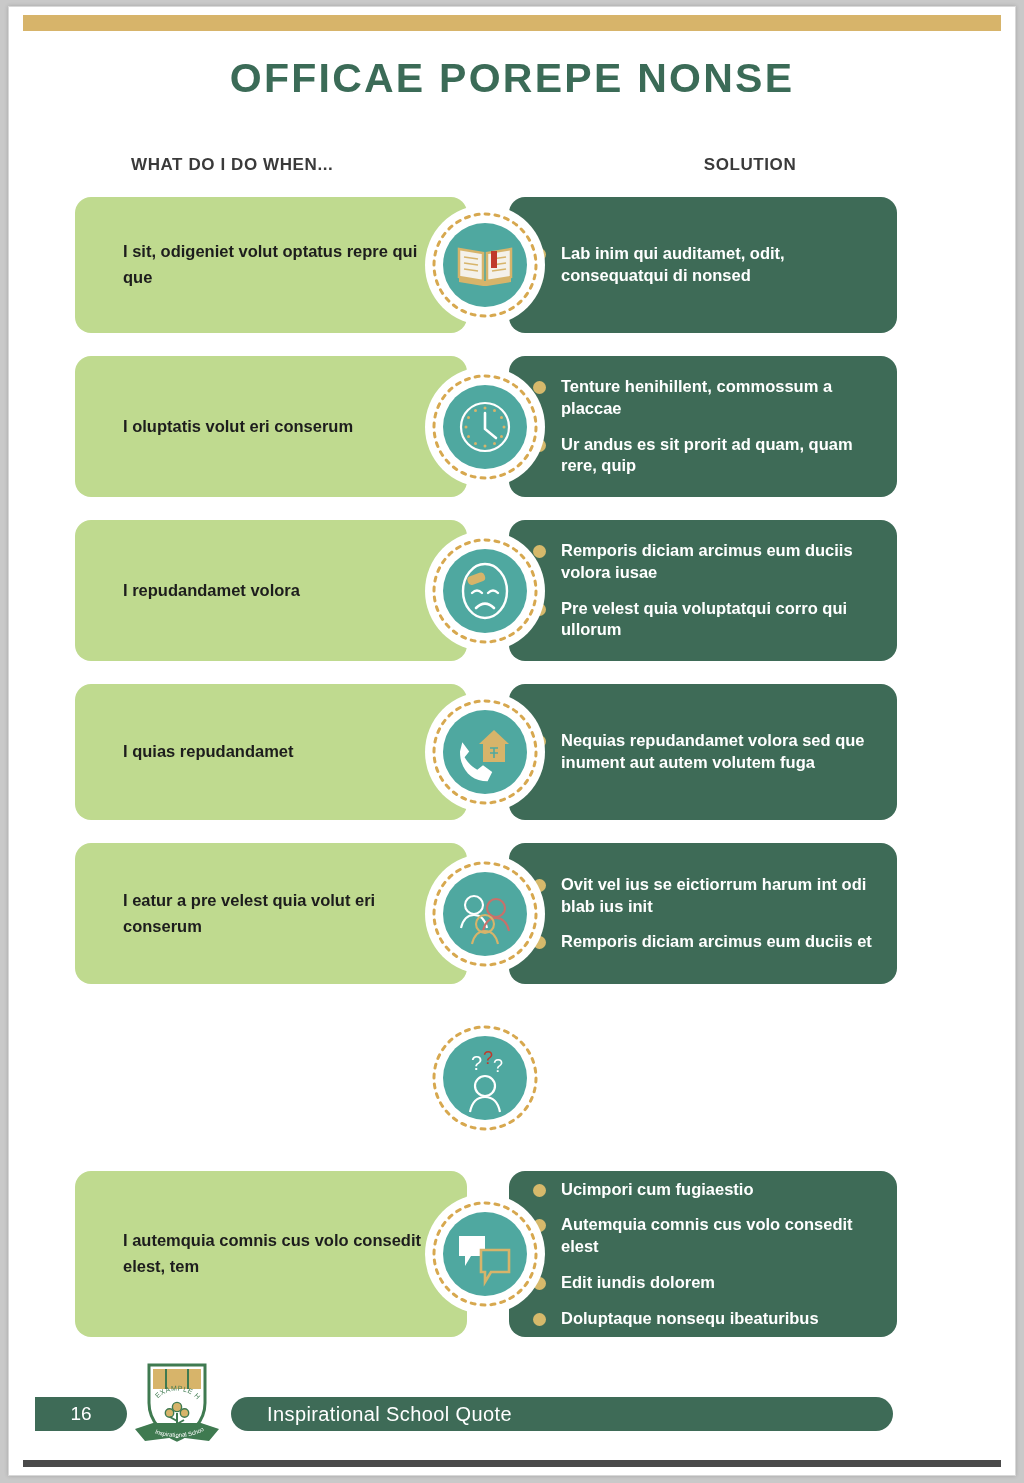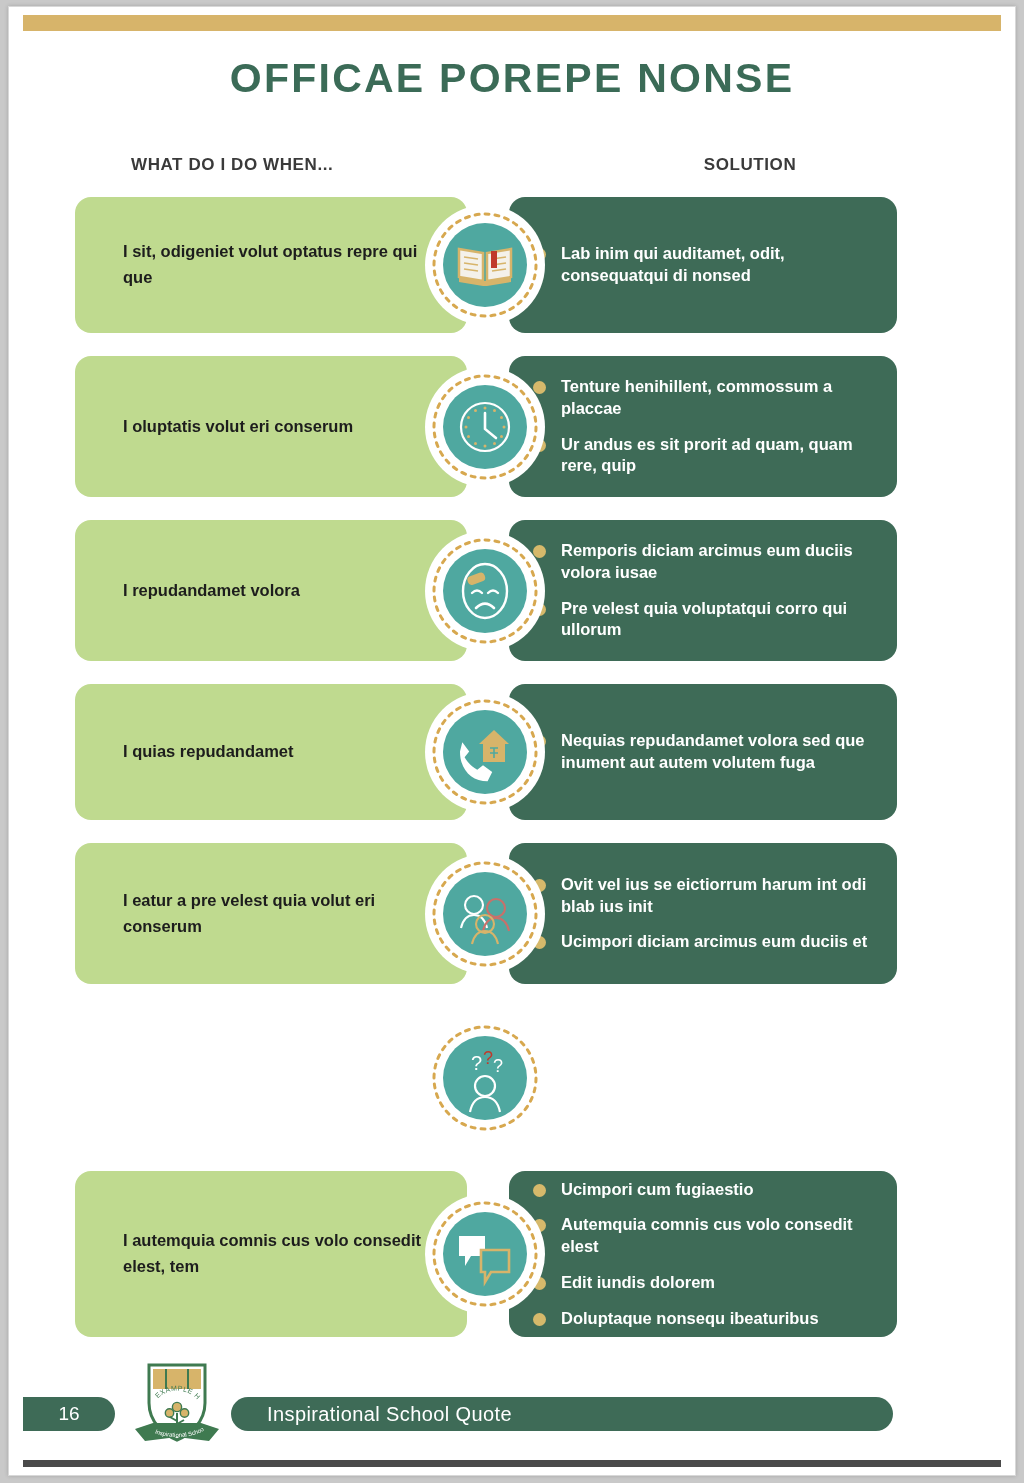--- a/index.html
+++ b/index.html
@@ -78,21 +78,21 @@
   }
   .medal .whitebg{
     position:absolute;left:0;top:0;width:120px;height:120px;
     background:#ffffff;border-radius:50%;
   }
   .medal svg{position:absolute;left:0;top:0;}
 
   
   .footer{position:absolute;left:0;bottom:28px;width:1006px;height:96px;}
   .pagepill{
-    position:absolute;left:14px;top:46px;
+    position:absolute;left:26px;top:46px;
     width:92px;height:34px;
     background:#3e6b57;
     border-radius:0 17px 17px 0;
     color:#ffffff;font-size:19px;
     display:flex;align-items:center;justify-content:center;
   }
   .footbar{
     position:absolute;left:222px;top:46px;
     width:662px;height:34px;
     background:#3e6b57;
@@ -230,21 +230,21 @@
       </g>
           </svg>
         </div>
       </div>
       <div class="row" style="height: 141px;">
         <div class="qpanel" style="height: 141px;">
           <div class="qtext">I eatur a pre velest quia volut eri conserum</div>
         </div>
         <div class="spanel" style="height: 141px;">
           <div class="bullet"><span class="dot"></span><span>Ovit vel ius se eictiorrum harum int odi blab ius init</span></div>
-          <div class="bullet"><span class="dot"></span><span>Ucimpori diciam arcimus eum duciis et</span></div>
+          <div class="bullet"><span class="dot"></span><span>Remporis diciam arcimus eum duciis et</span></div>
         </div>
         <div class="medal" style="top: 10.5px;">
           <div class="whitebg"></div>
           <svg width="120" height="120" viewBox="0 0 120 120">
             <circle cx="60" cy="60" r="51" fill="none" stroke="#d7a84f" stroke-width="3" stroke-dasharray="4 6" stroke-linecap="round"></circle>
             <circle cx="60" cy="60" r="42" fill="#4fa8a0"></circle>
             <g transform="translate(60,60)">
         <g fill="none" stroke-width="2.1">
           <g stroke="#ffffff">
                   <circle cx="-11" cy="-9" r="9"></circle>

